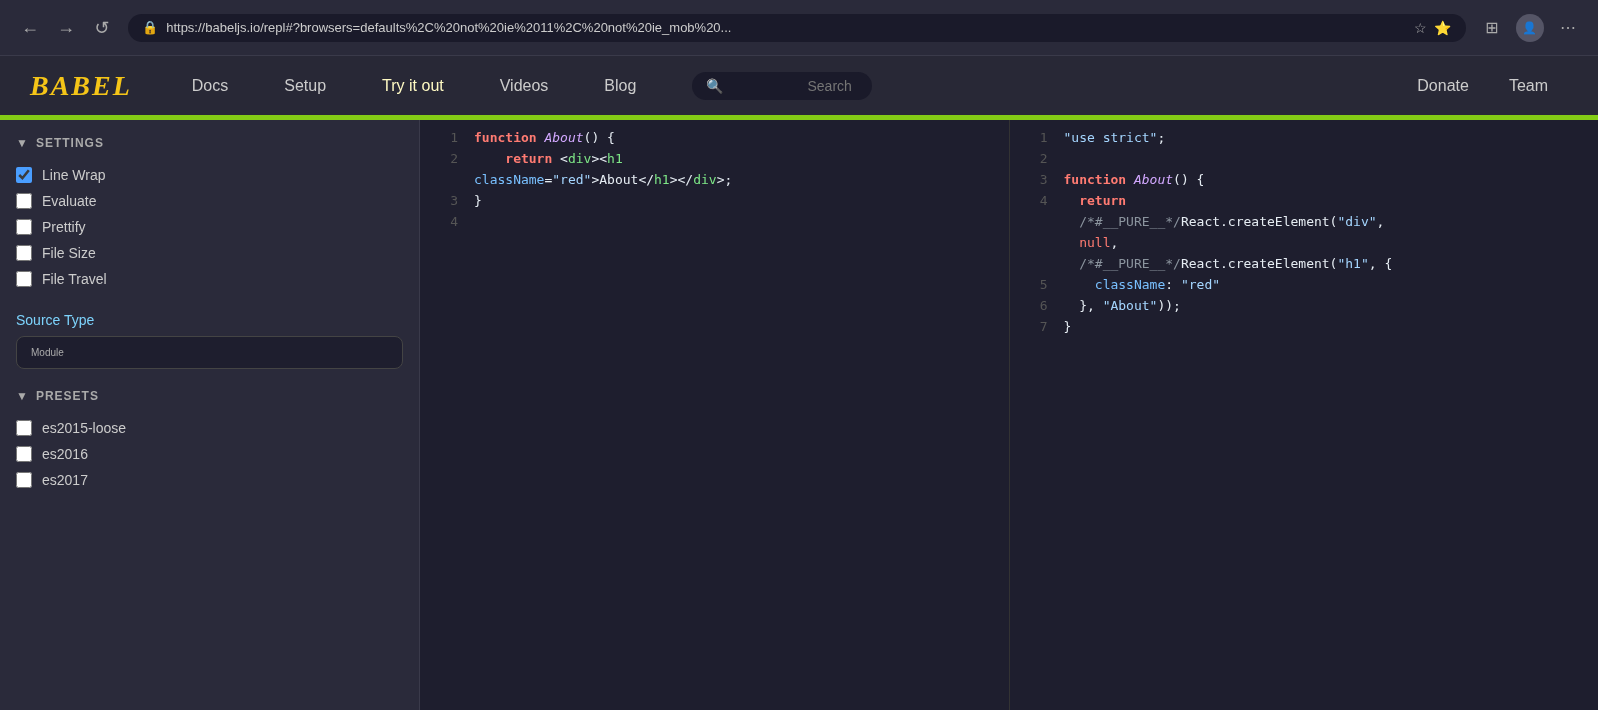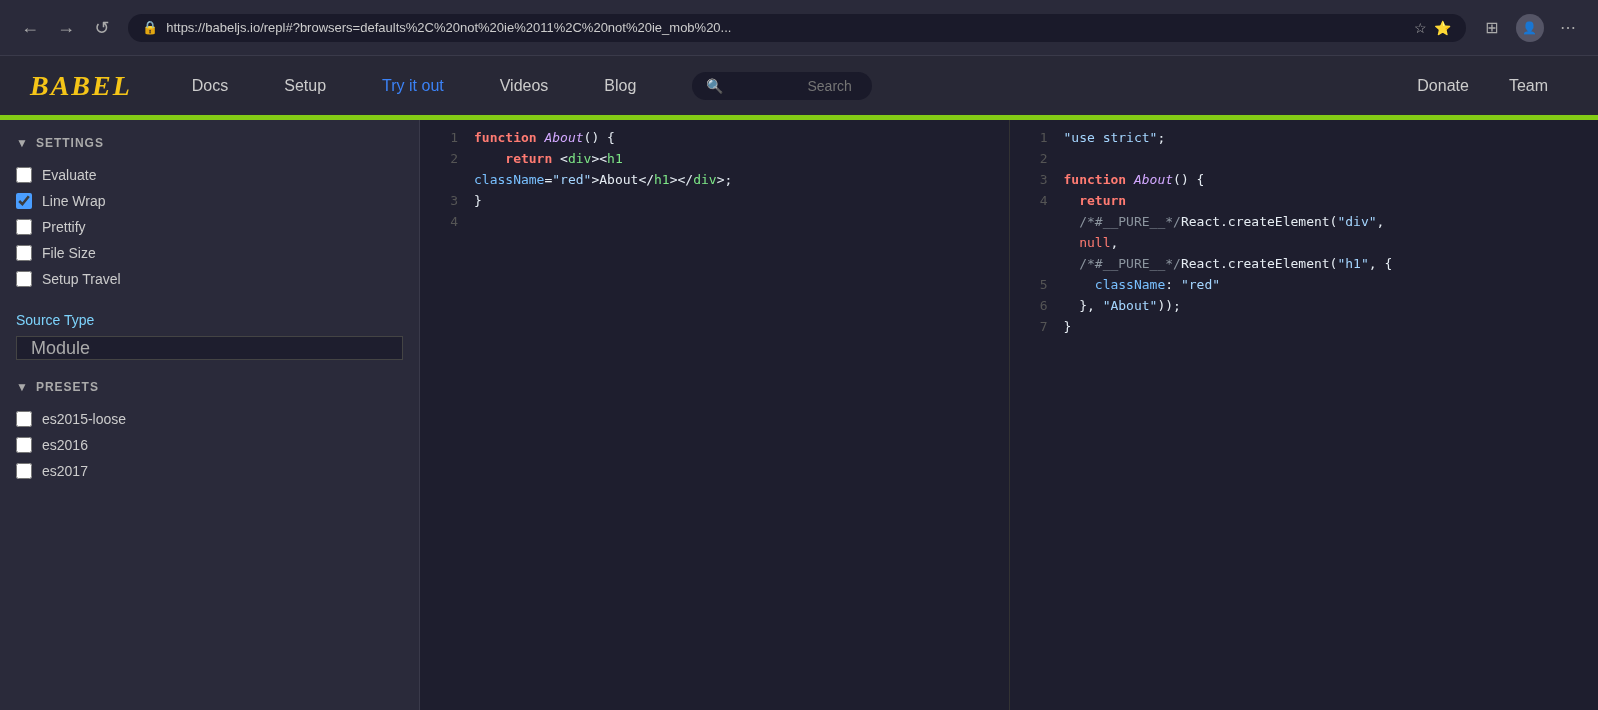--- a/index.html
+++ b/index.html
@@ -111,21 +111,21 @@
     .nav-link {
       color: #ccc;
       text-decoration: none;
       font-size: 16px;
       padding: 0 20px;
       height: 64px;
       display: flex;
       align-items: center;
       cursor: pointer;
     }
-    .nav-link.active { color: #3b82f6; }
+    .nav-link.active { color: #fef9c3; }
     .search-box {
       display: flex;
       align-items: center;
       background: #1a1a2a;
       border-radius: 20px;
       padding: 6px 14px;
       gap: 8px;
       margin: 0 20px;
       min-width: 180px;
     }
@@ -196,24 +196,24 @@
     .source-type-section { margin-top: 20px; }
     .source-type-label {
       font-size: 14px;
       color: #7dd3fc;
       margin-bottom: 8px;
     }
     .source-type-select {
       width: 100%;
       background: #1e1e2e;
       border: 1px solid #444;
-      border-radius: 0;
+      border-radius: 8px;
       color: #aaa;
-      padding: 1px 14px;
-      font-size: 18px;
+      padding: 10px 14px;
+      font-size: 10px;
       cursor: pointer;
       appearance: none;
       outline: none;
     }
     .presets-section { margin-top: 20px; }
 
     
     .code-panels {
       display: flex;
       flex: 1;
@@ -303,38 +303,38 @@
 <div class="main-content">
 
   <div class="sidebar">
 
     <div class="section-header">
       <span class="chevron">▼</span>
       <span class="section-title">SETTINGS</span>
     </div>
     <div>
       <label class="checkbox-item">
-        <input type="checkbox" style="">
-        <span class="checkbox-label">Evaluate</span>
-      </label>
-      <label class="checkbox-item">
         <input type="checkbox" checked="" style="">
         <span class="checkbox-label">Line Wrap</span>
       </label>
       <label class="checkbox-item">
         <input type="checkbox" style="">
+        <span class="checkbox-label">Evaluate</span>
+      </label>
+      <label class="checkbox-item">
+        <input type="checkbox" style="">
         <span class="checkbox-label">Prettify</span>
       </label>
       <label class="checkbox-item">
         <input type="checkbox" style="">
         <span class="checkbox-label">File Size</span>
       </label>
       <label class="checkbox-item">
         <input type="checkbox" style="">
-        <span class="checkbox-label">Setup Travel</span>
+        <span class="checkbox-label">File Travel</span>
       </label>
     </div>
 
     <div class="source-type-section">
       <div class="source-type-label">Source Type</div>
       <select class="source-type-select">
         <option>Module</option>
         <option>Script</option>
       </select>
     </div>

